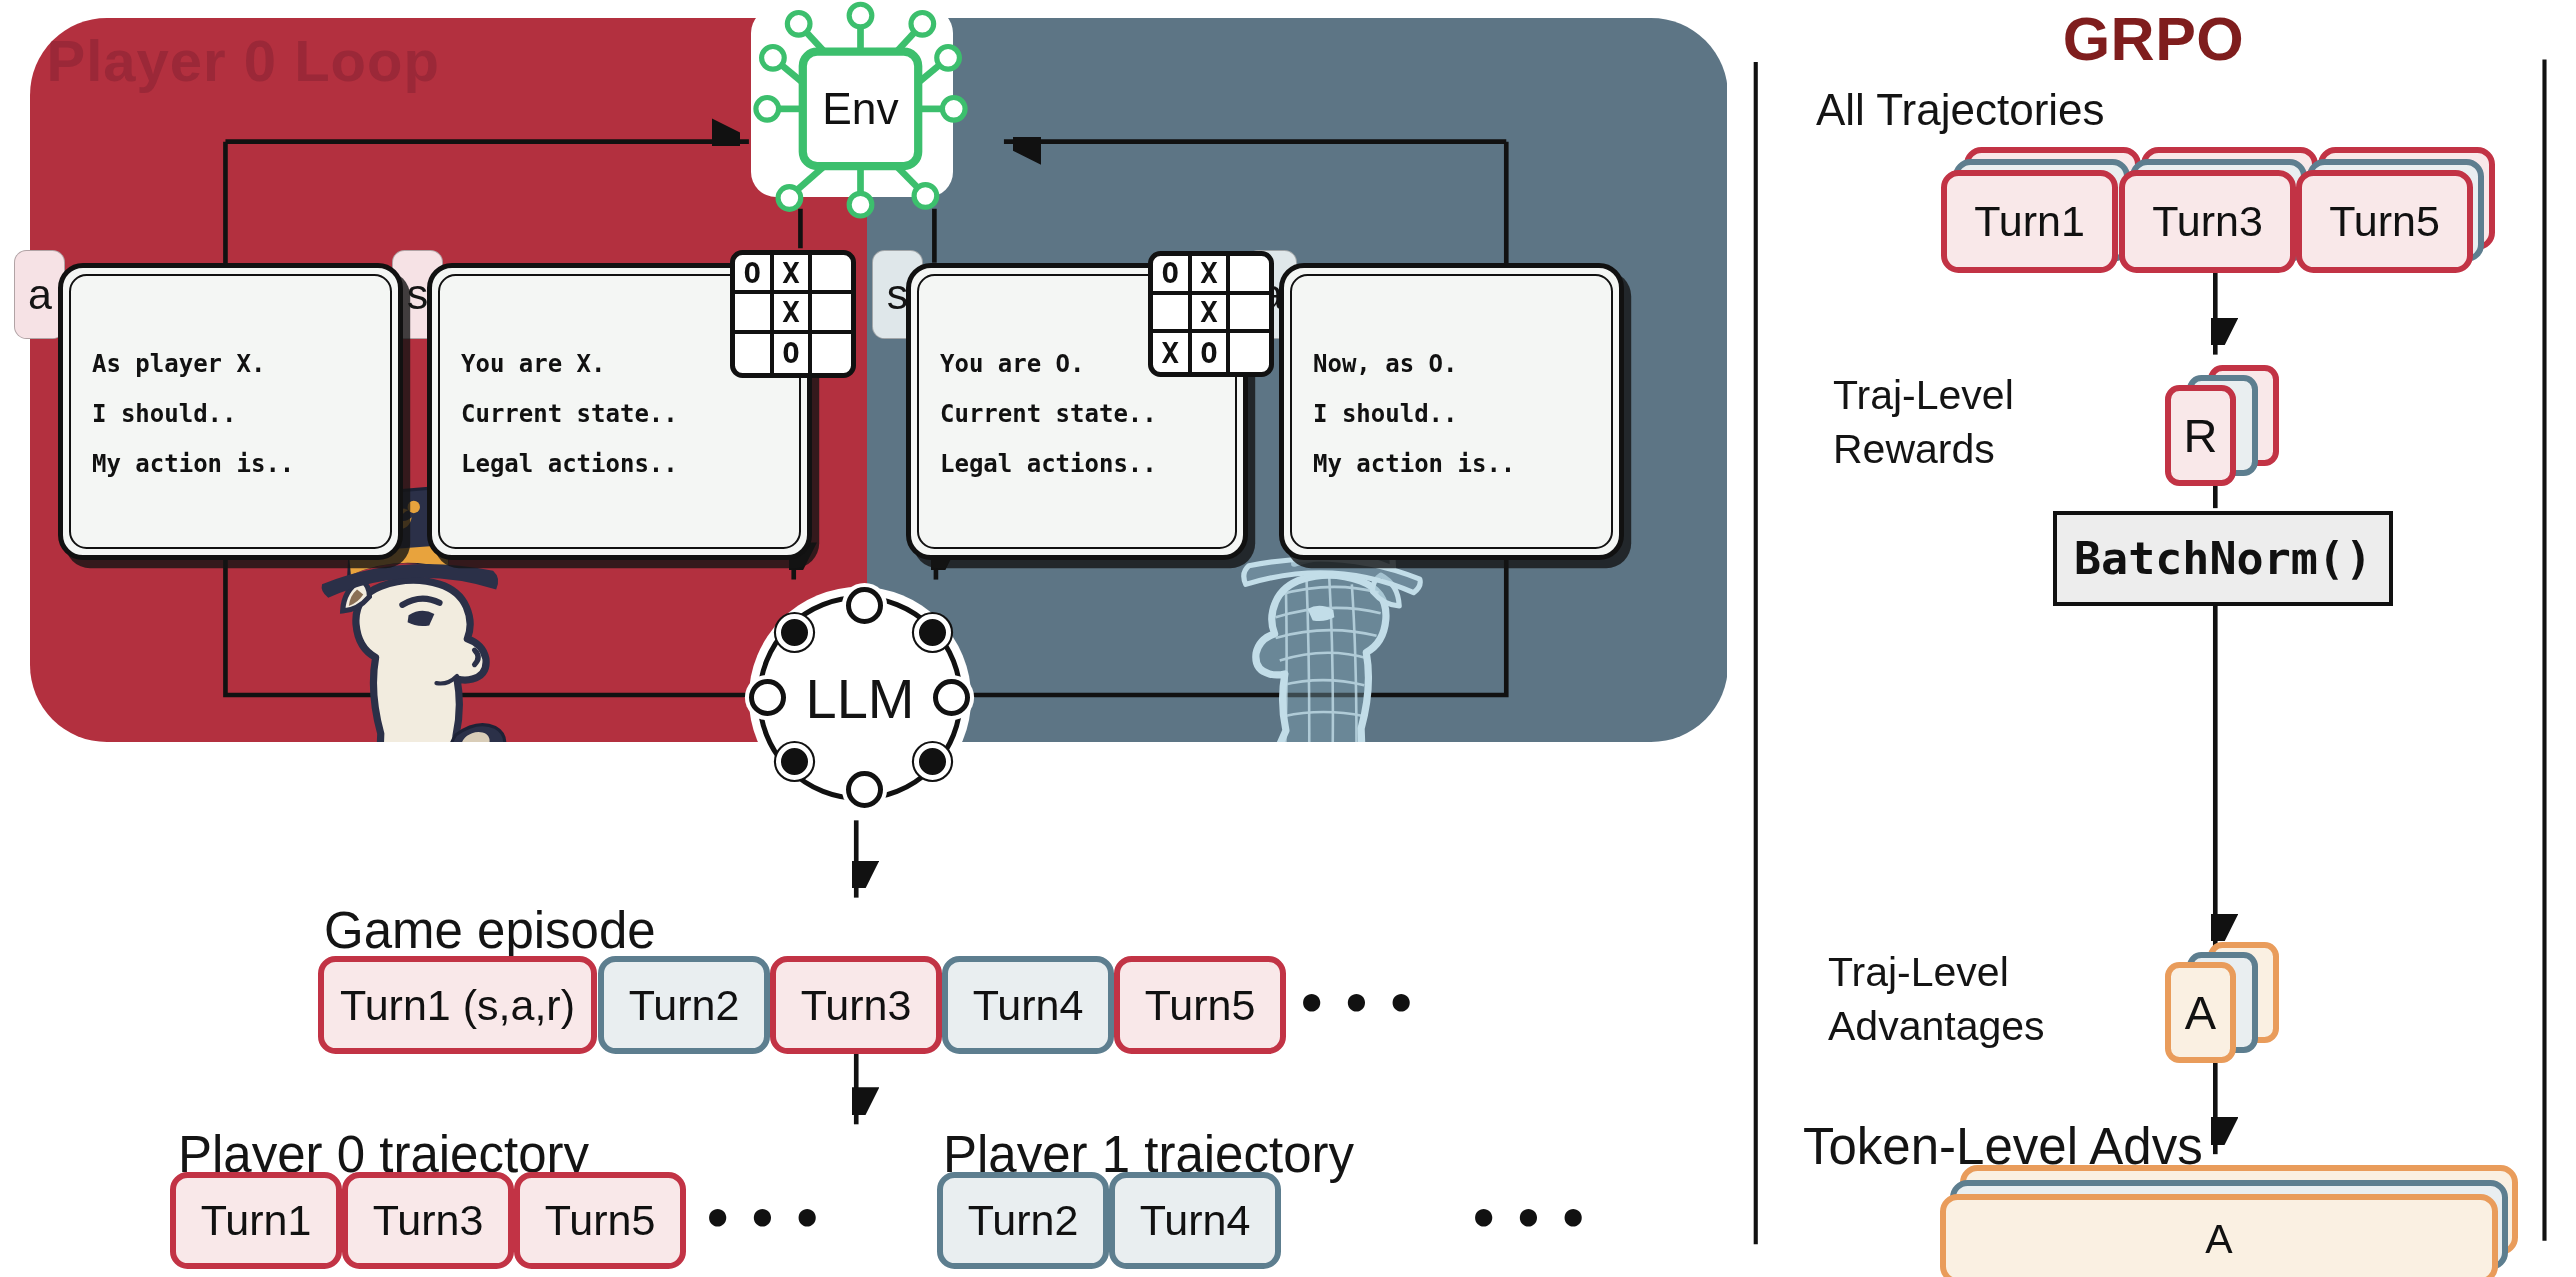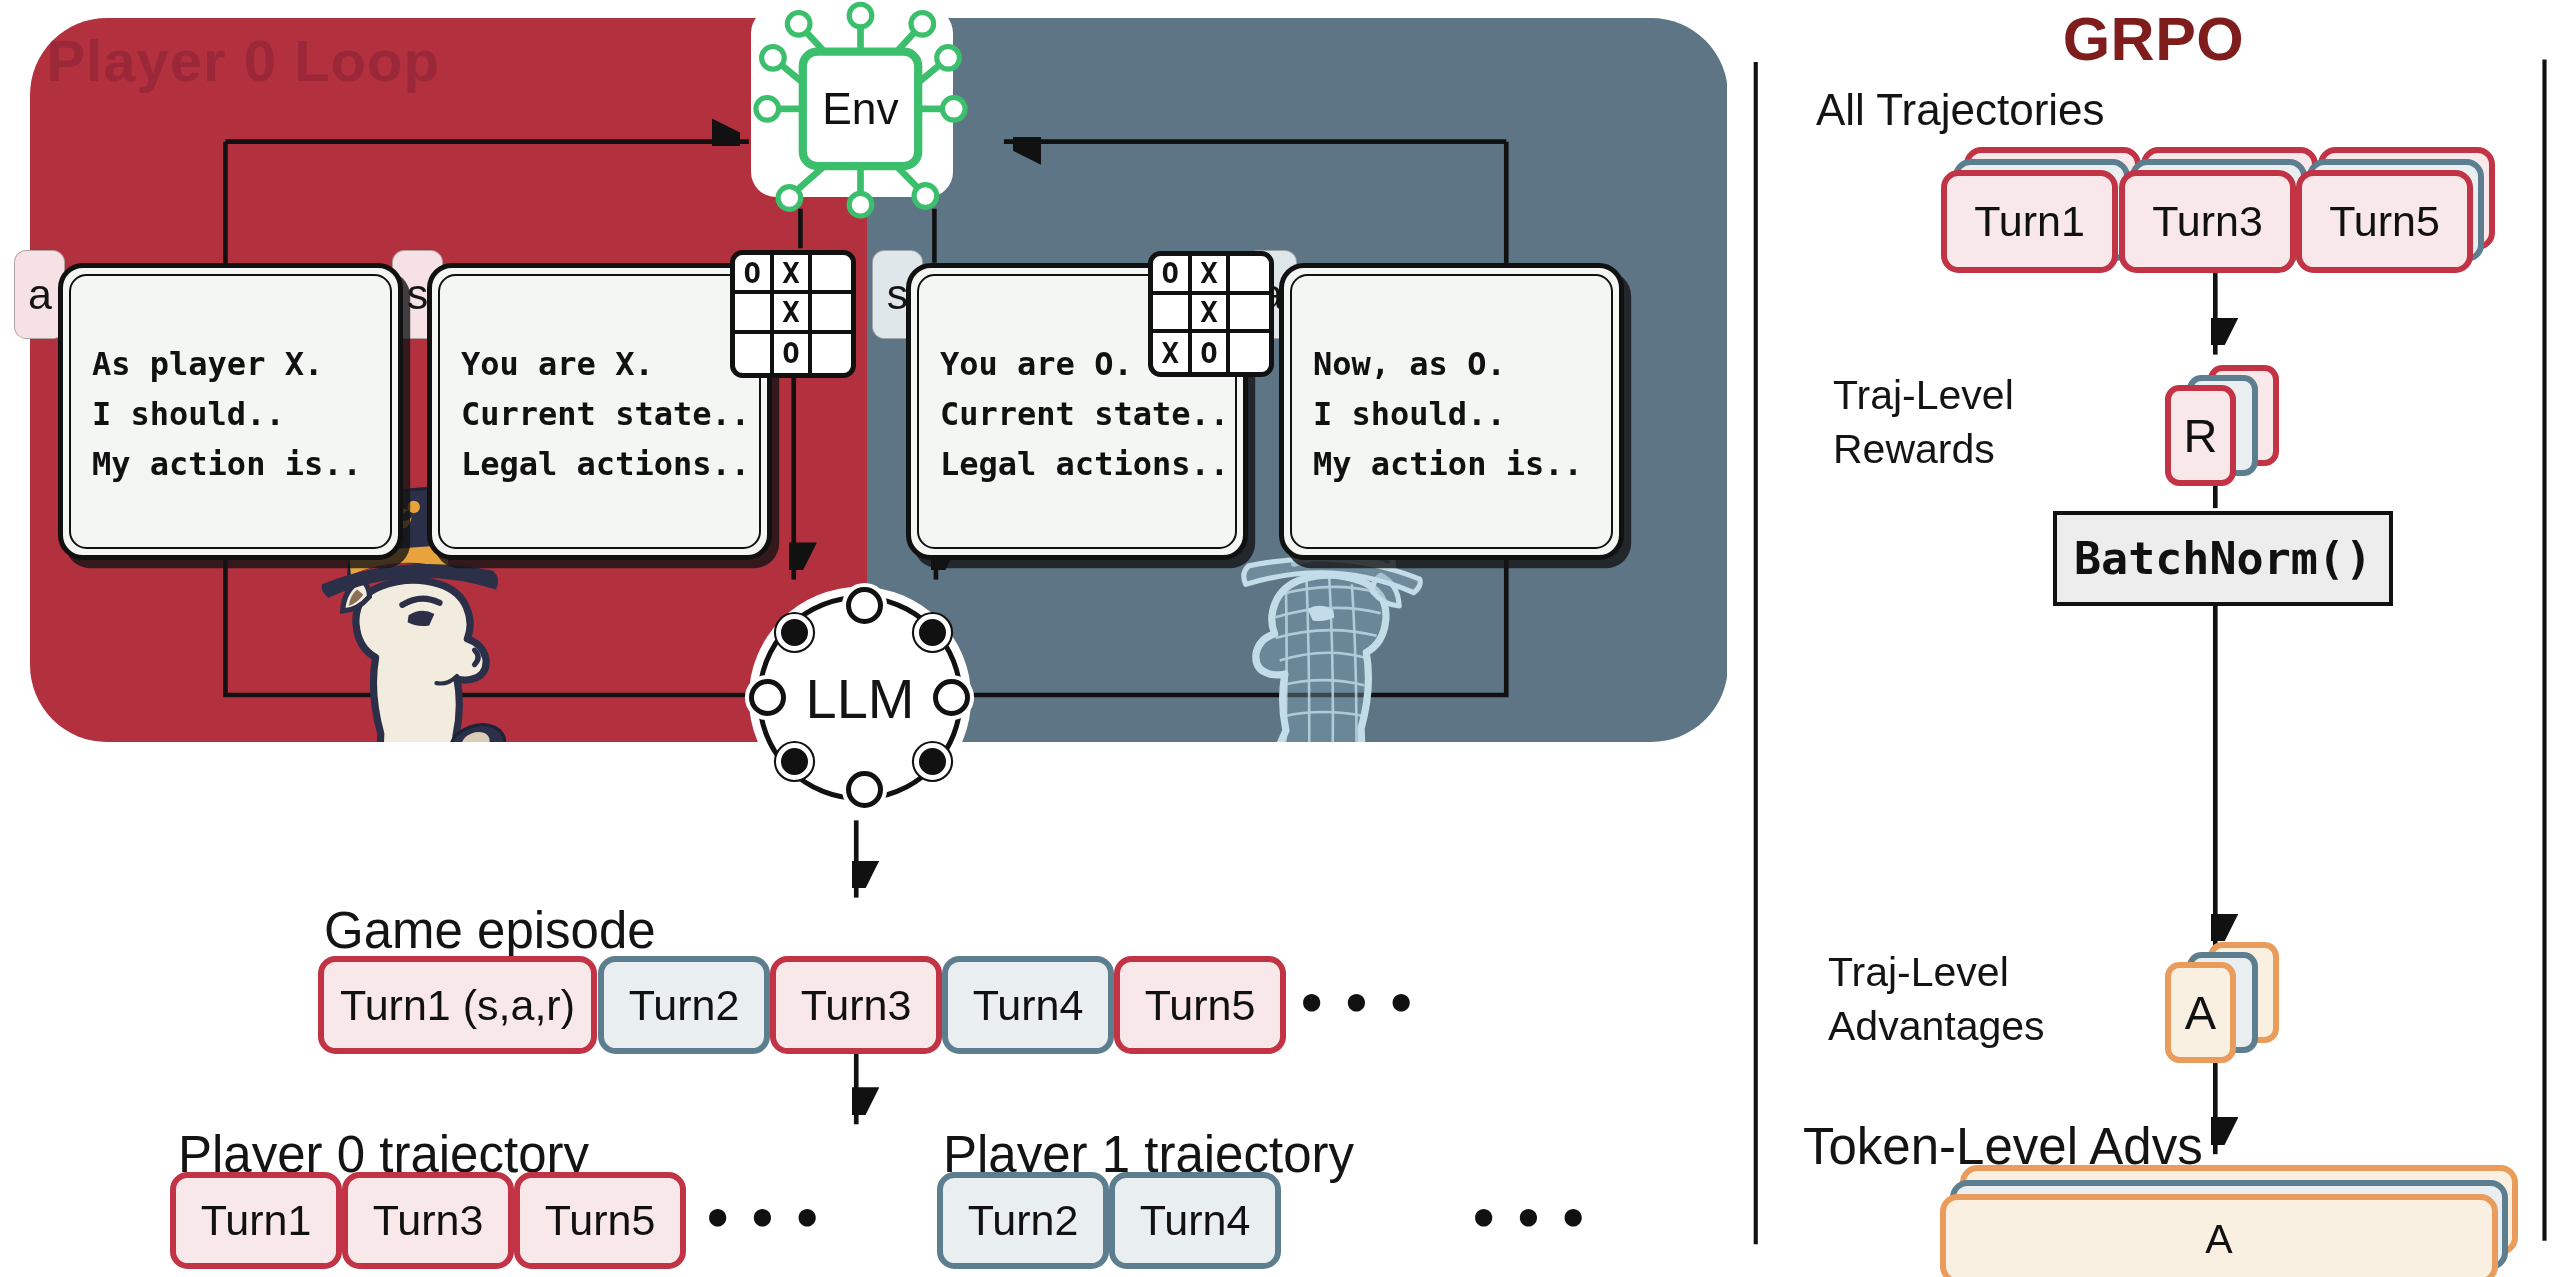--- a/index.html
+++ b/index.html
@@ -10,21 +10,21 @@
   #panel{position:absolute;left:30px;top:18px;width:1698px;height:724px;border-radius:77px;overflow:hidden;}
   #panel .half{position:absolute;top:0;height:100%;}
   #watermark{position:absolute;left:16.5px;top:9.3px;font-size:58px;font-weight:800;letter-spacing:1px;}
   
   .tag{position:absolute;width:49px;height:87px;border-radius:12.4px;display:flex;align-items:center;justify-content:center;
        font-size:43px;font-weight:500;color:#141414;border:1.5px solid rgba(0,0,0,.28);}
   .bubble{position:absolute;width:335px;height:287px;background:#f4f6f4;border:5.2px solid #111;border-radius:25px;
           box-shadow:7.2px 8.2px 0 rgba(20,20,20,.8);}
   .bubble::before{content:"";position:absolute;inset:6.2px;border:2.6px solid #111;border-radius:17.5px;pointer-events:none;}
   .bubble .txt{position:absolute;left:29px;top:71px;font-family:"DejaVu Sans Mono",monospace;font-weight:700;
-               font-size:32px;line-height:50px;color:#111;white-space:pre;}
+               font-size:24px;line-height:50px;color:#111;white-space:pre;}
   
   .board{position:absolute;background:#fff;border:5.7px solid #111;border-radius:12.4px;
          display:grid;grid-template-columns:repeat(3,1fr);grid-template-rows:repeat(3,1fr);}
   .board .cell{display:flex;align-items:center;justify-content:center;
                font-family:"DejaVu Sans Mono",monospace;font-weight:700;font-size:29px;color:#111;}
   .board .cell:not(:nth-child(3n)){border-right:4.6px solid #111;}
   .board .cell:nth-child(-n+6){border-bottom:4.6px solid #111;}
   
   #llm{position:absolute;left:757px;top:595px;width:196px;height:196px;border:5.7px solid #111;border-radius:50%;
        background:#fff;box-shadow:0 0 0 8.2px #fff;display:flex;align-items:center;justify-content:center;
@@ -176,21 +176,21 @@
   <div class="tag" style="left:872px;top:250px;background:#dfe7ea;">
       <span>s</span>
     </div>
   <div class="tag" style="left:1246px;top:250px;background:#dfe7ea;">
       <span>a</span>
     </div>
 
   <div class="bubble" style="left:58px;top:263px;">
     <div class="txt"><div>As player X.</div><div>I should..</div><div>My action is..</div></div>
   </div>
-  <div class="bubble" style="left:427px;top:263px;">
+  <div class="bubble" style="left:427px;top:263px;padding-left:40px;">
     <div class="txt"><div>You are X.</div><div>Current state..</div><div>Legal actions..</div></div>
   </div>
   <div class="bubble" style="left:906px;top:263px;width:332px;">
     <div class="txt"><div>You are O.</div><div>Current state..</div><div>Legal actions..</div></div>
   </div>
   <div class="bubble" style="left:1279px;top:263px;">
     <div class="txt"><div>Now, as O.</div><div>I should..</div><div>My action is..</div></div>
   </div>
 
   <div class="board" style="left:730px;top:250px;width:116px;height:118px;">

